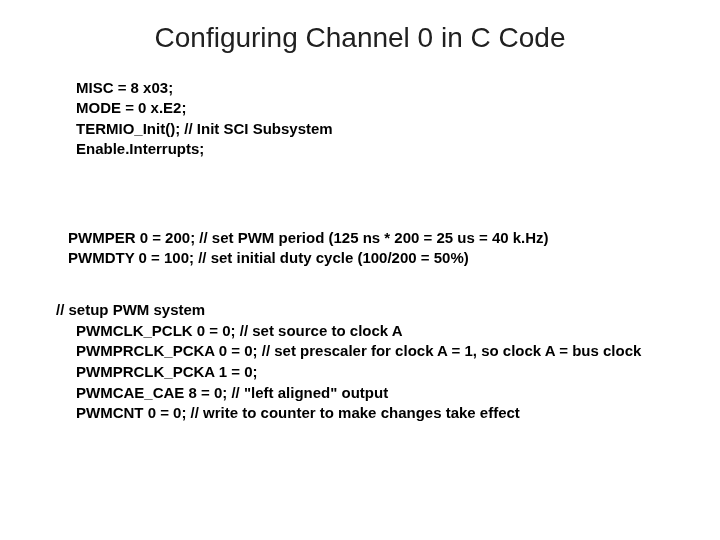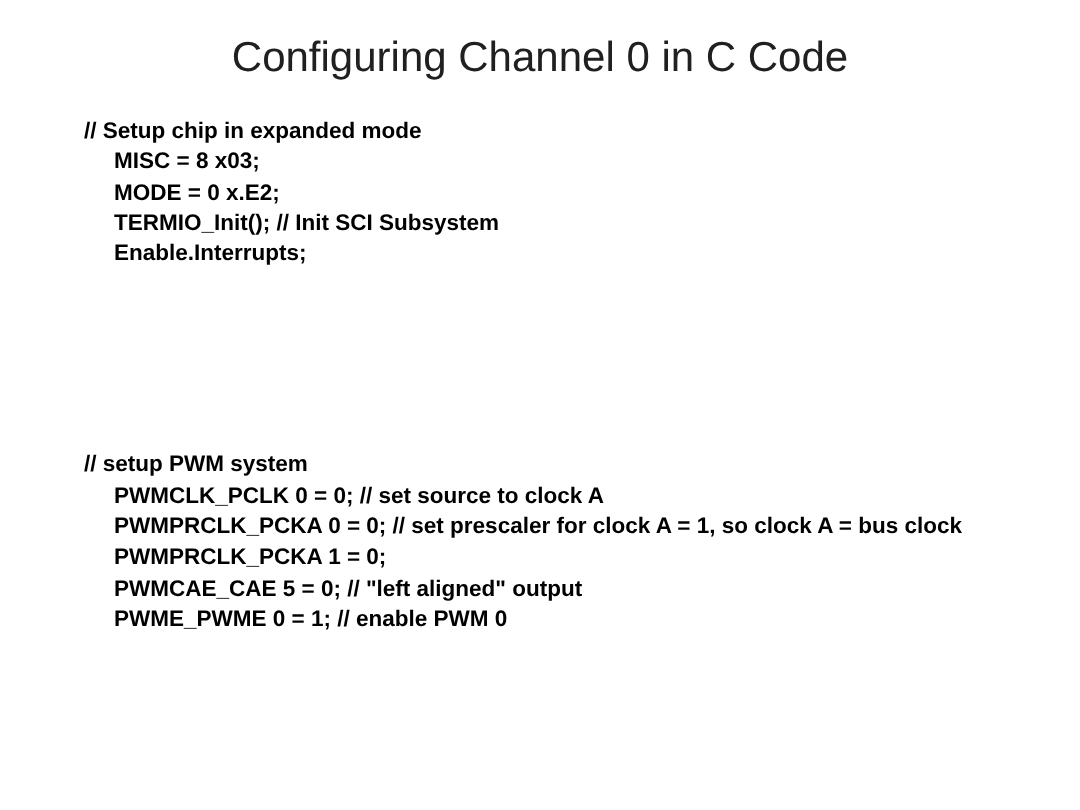--- a/index.html
+++ b/index.html
@@ -68,35 +68,38 @@
   }
 </style>
 </head>
 <body>
 
 <div class="slide">
 
   <div class="title">Configuring Channel 0 in C Code</div>
 
   <div class="block1">
-    <div>// Setup chip in expanded mode</div>
     <div><span class="indent"></span><span>MISC = 8 x03;</span></div>
     <div><span class="indent"></span><span>MODE = 0 x.E2;</span></div>
     <div><span class="indent"></span><span>TERMIO_Init();  // Init SCI Subsystem</span></div>
     <div><span class="indent"></span><span>Enable.Interrupts;</span></div>
   </div>
 
+  <div class="block2">
+    <div>PWMPER 0 = 200; // set PWM period (125 ns * 200 = 25 us = 40 k.Hz)</div>
+    <div>PWMDTY 0 = 100;  // set initial duty cycle (100/200 = 50%)</div>
+  </div>
 
   <div class="block3">
     <div>// setup PWM system</div>
     <div><span class="indent"></span><span>PWMCLK_PCLK 0 = 0; // set source to clock A</span></div>
     <div><span class="indent"></span><span>PWMPRCLK_PCKA 0 = 0; // set prescaler for clock A = 1, so clock A = bus clock</span></div>
     <div><span class="indent"></span><span>PWMPRCLK_PCKA 1 = 0;</span></div>
-    <div><span class="indent"></span><span>PWMCAE_CAE 5 = 0;  // "left aligned" output</span></div>
-    <div><span class="indent"></span><span>PWME_PWME 0 = 1;  // enable PWM 0</span></div>
+    <div><span class="indent"></span><span>PWMCAE_CAE 8 = 0;  // "left aligned" output</span></div>
+    <div><span class="indent"></span><span>PWMCNT 0 = 0; // write to counter to make changes take effect</span></div>
   </div>
 
   <svg class="swoosh" viewBox="0 0 190 150" preserveAspectRatio="none">
     <path d="M0,150 L0,30 Q40,100 190,130 L190,150 Z" fill="#dcdcdc" opacity="0.6"></path>
     <path d="M0,150 L0,45 Q50,115 190,138 L190,150 Z" fill="#bfbfbf" opacity="0.6"></path>
     <path d="M0,150 L0,60 Q55,125 190,145 L190,150 Z" fill="#9a9a9a" opacity="0.7"></path>
     <path d="M0,150 L0,80 Q50,135 190,150 Z" fill="#6e6e6e" opacity="0.8"></path>
   </svg>
 </div>
 

